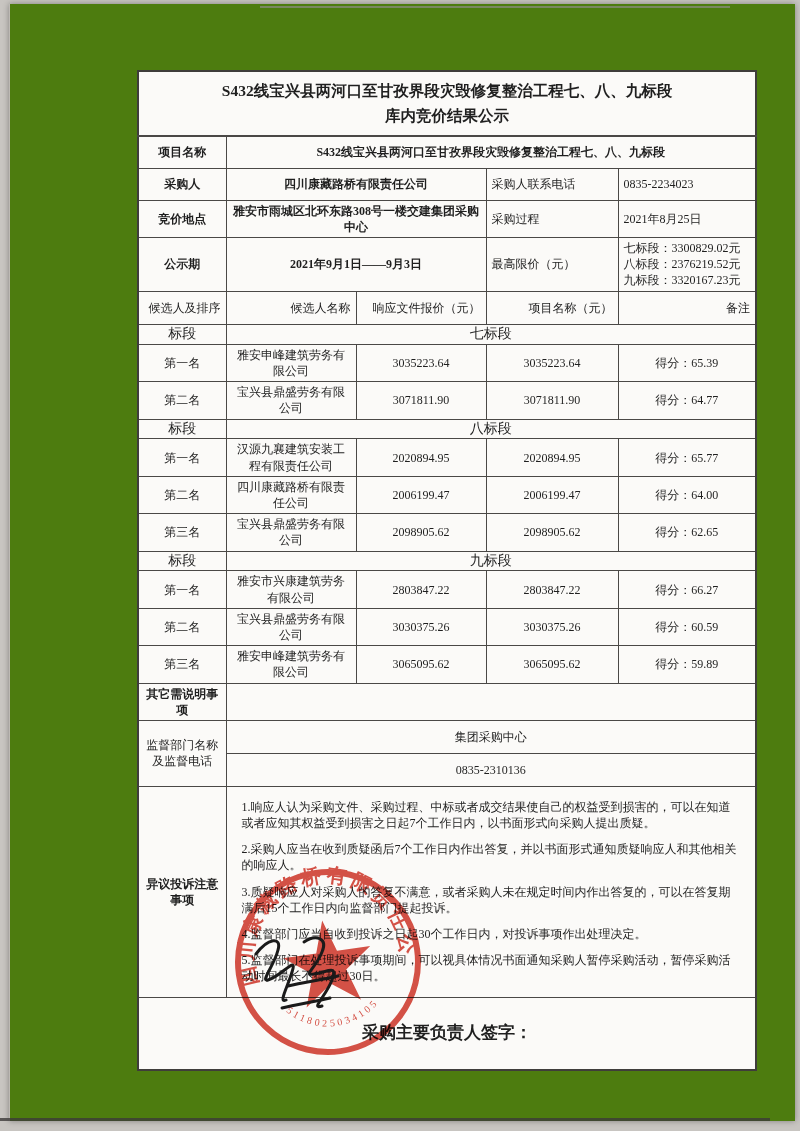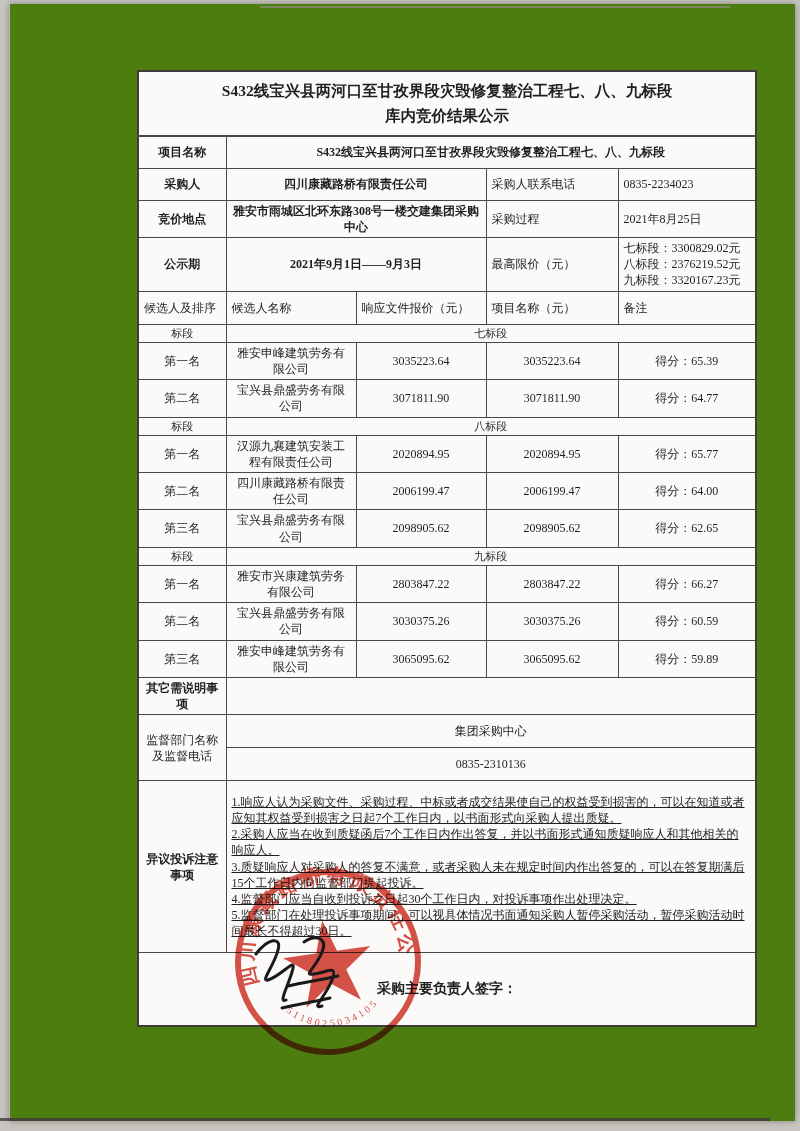--- a/index.html
+++ b/index.html
@@ -37,29 +37,29 @@
     vertical-align:middle;
     word-break:break-all;
   }
   tr.r-title td { height:65px; text-align:center; font-weight:bold; font-size:15.5px; line-height:1.55; border-bottom-width:2px; }
   table.doc { border:2px solid #3f3d3b; }
   .lbl { text-align:center;font-weight:bold; }
   .ctr { text-align:left; }
   tr.r-info td { height:32px; }
   tr.r-pub td { height:54px;margin-top:28px; }
   .maxprice { font-size:11.5px; line-height:1.45; padding-left:6px; }
-  tr.r-chead td { height:33px; text-align:left; }
-  tr.r-sec td { height:18px; font-size:11px; text-align:center; padding:0 4px; }
+  tr.r-chead td { height:33px; text-align:right; }
+  tr.r-sec td { height:18px; font-size:14px; text-align:center; padding:0 4px; }
   tr.r-cand td { height:37px; text-align:center; }
   tr.r-other td { height:35px;margin-top:28px; }
   tr.r-sup td { height:33px; text-align:center; }
   tr.r-notice td { height:172px; }
   .notice-cell { font-size:12px; line-height:1.45; padding:6px 8px; }
-  .notice-cell div { margin:0;text-decoration:underline; }
-  tr.r-sign td { height:73px; font-size:14px;margin-left:14px; }
+  .notice-cell div { margin:10px; }
+  tr.r-sign td { height:73px; font-size:17px;margin-left:14px; }
   .suplabel { text-align:center; }
 
   
   .stamp {
     position:absolute; left:218px; top:858px; width:200px; height:200px;
     opacity:.88; mix-blend-mode:multiply;
     transform:rotate(-8deg);
     pointer-events:none;
   }
   .signature {

